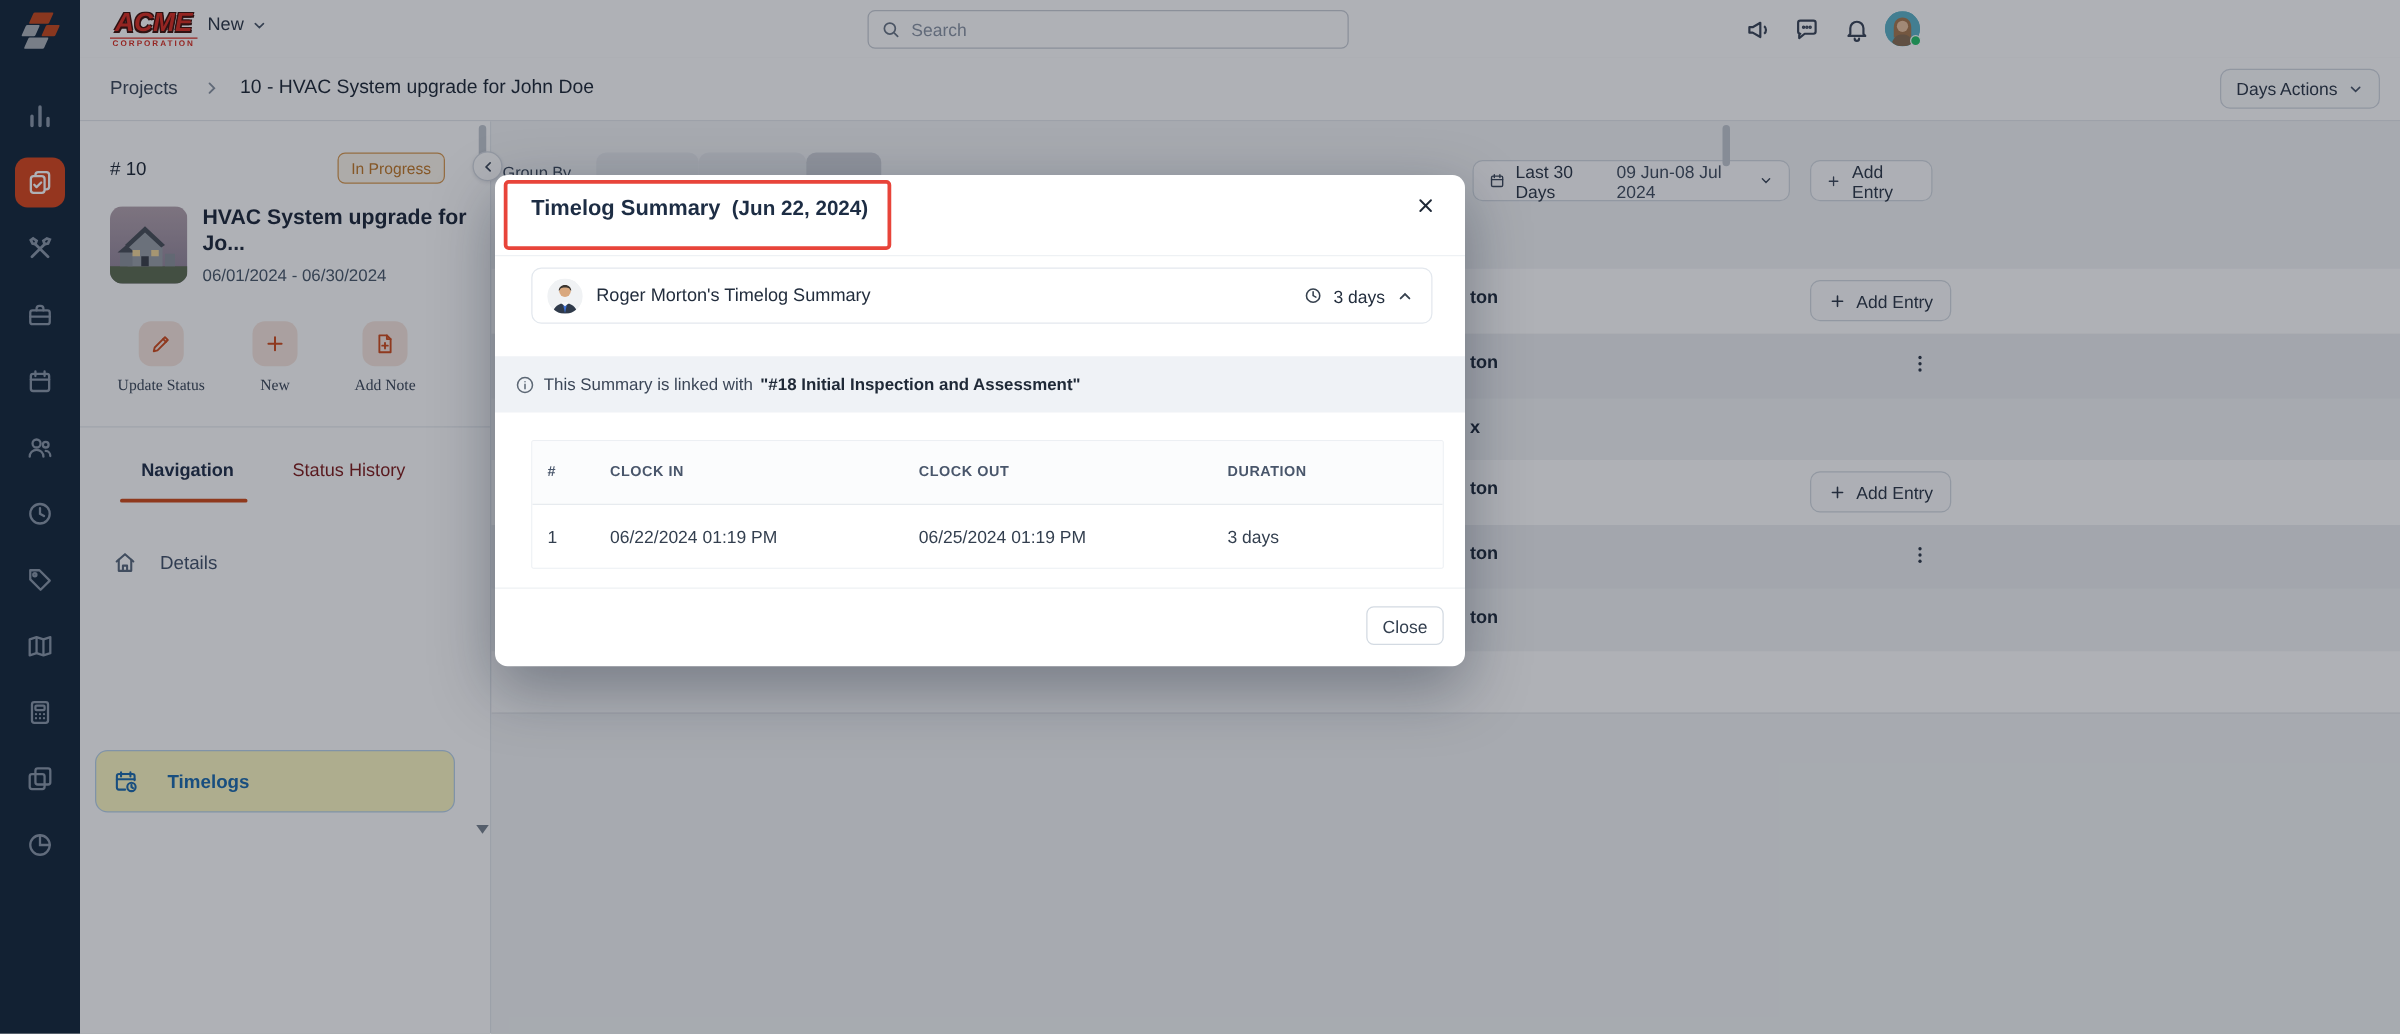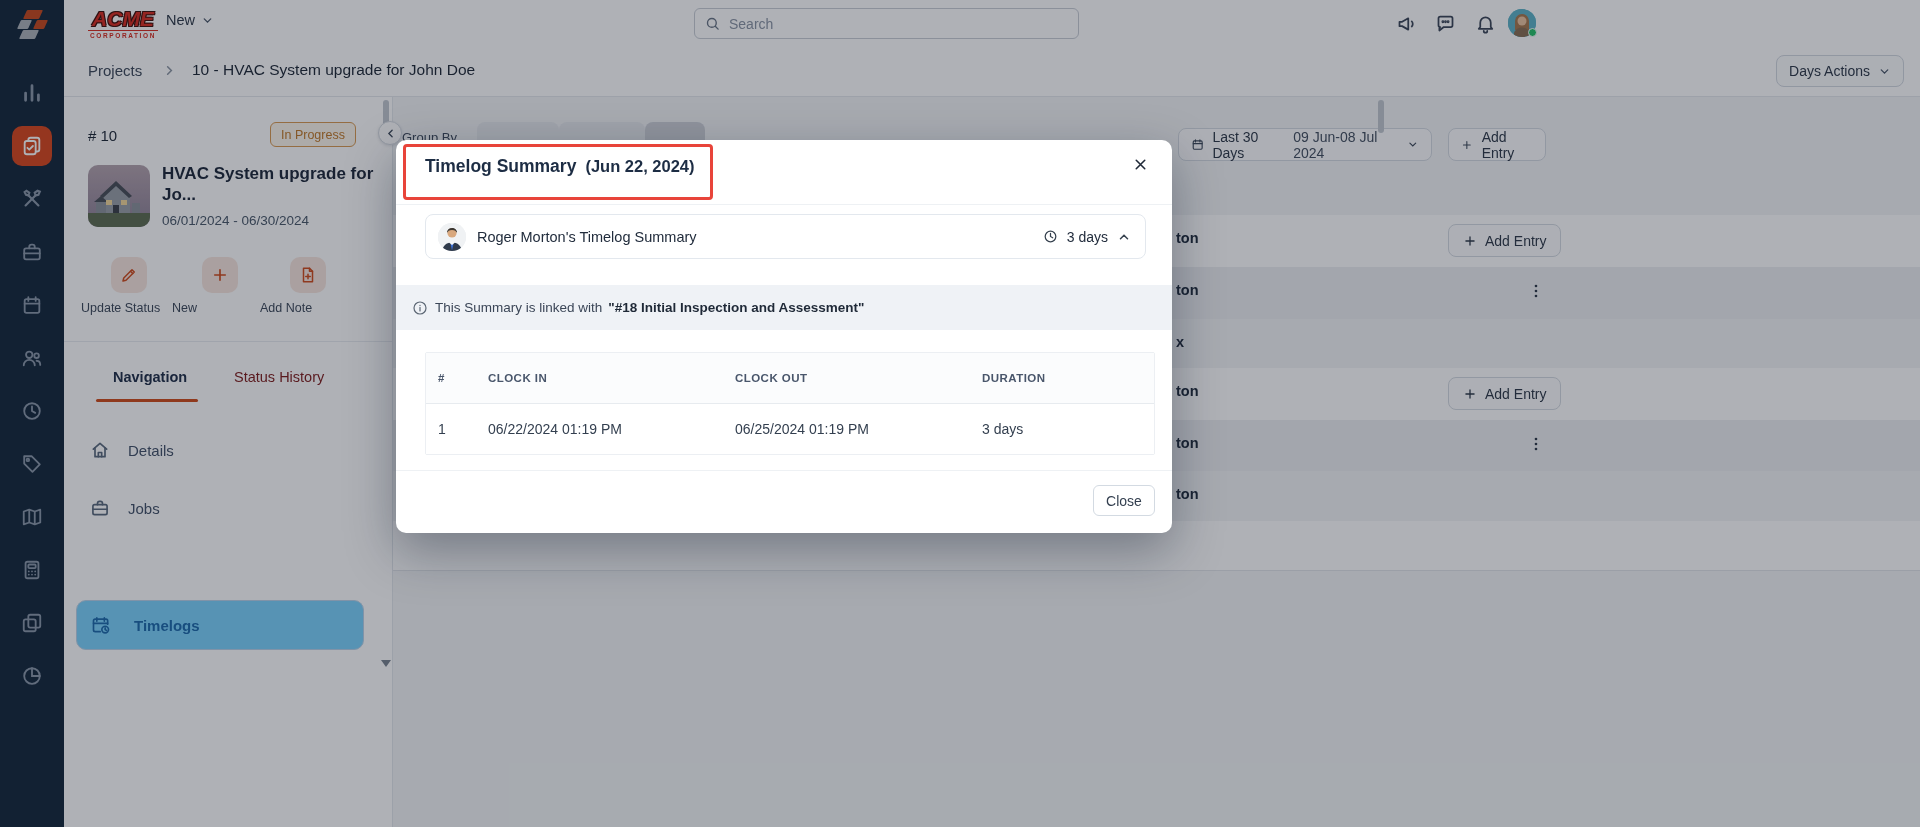--- a/index.html
+++ b/index.html
@@ -42,31 +42,31 @@
   .more-actions svg { width:13px; height:13px; color:#4b586a; }
 
   
   .lpanel { position:absolute; left:64px; top:97px; width:329px; bottom:0; background:#ffffff; border-right:1px solid #e3e7ec; z-index:5; }
   .pid { position:absolute; left:24px; top:30px; font-size:15px; font-weight:500; color:#1f2937; }
   .badge { position:absolute; left:206px; top:25px; height:25px; padding:0 10px; display:flex; align-items:center;
            border:1px solid #d89a52; border-radius:6px; background:#fdf6ec; color:#c07a2a; font-size:12.5px; font-weight:500; }
   .house { position:absolute; left:24px; top:68px; width:62px; height:62px; border-radius:10px; overflow:hidden; }
   .ptitle { position:absolute; left:98px; top:66px; width:215px; font-size:17px; font-weight:700; color:#1e293b; line-height:21px; }
   .pdates { position:absolute; left:98px; top:116px; font-size:13.5px; color:#4b5a6b; }
-  .qa { position:absolute; top:160px; width:96px; cursor:pointer; }
+  .qa { position:absolute; top:160px; width:96px; text-align:center; cursor:pointer;font-family:Liberation Serif, serif; }
   .qa .tile { width:36px; height:36px; margin:0 auto; border-radius:10px; background:#f8e6de; color:#cf4c1e; display:flex; align-items:center; justify-content:center; }
   .qa .tile svg { width:18px; height:18px; }
   .qa .lbl { margin-top:8px; font-size:12.5px; color:#3e4a5b; }
   .pdiv { position:absolute; left:0; right:0; top:244px; border-top:1px solid #e9ecf0; }
   .ptab { position:absolute; top:272px; font-size:14.5px; color:#7f1d1d; cursor:pointer; }
   .ptab.active { color:#22304a; font-weight:700; }
   .ptab-underline { position:absolute; left:32px; top:302px; width:102px; height:3px; background:#cf4c1c; border-radius:2px; }
   .mitem { position:absolute; left:12px; width:288px; height:50px; display:flex; align-items:center; gap:18px; padding-left:14px; border-radius:10px; color:#44536a; font-size:15px; cursor:pointer; }
   .mitem svg { width:20px; height:20px; color:#5b6b7e; }
-  .mitem.active { background:#7dd3fc; border:1px solid #b9d3ea; color:#1f6cae; font-weight:700;gap:23px; }
+  .mitem.active { background:#fef9c3; border:1px solid #b9d3ea; color:#1f6cae; font-weight:700;gap:23px; }
   .mitem.active svg { color:#1f6cae; }
   .lp-thumb { position:absolute; left:319px; top:3px; width:6px; height:33px; background:#c2c8d0; border-radius:3px; }
   .lp-arrow { position:absolute; left:317px; top:563px; width:0; height:0; border-left:5px solid transparent; border-right:5px solid transparent; border-top:7px solid #79838f; }
 
   
   .content { position:absolute; left:393px; top:97px; right:0; bottom:0; background:#f3f5f7; z-index:4; }
   .band { position:absolute; left:0; right:0; }
   .collapse-btn { position:absolute; left:378px; top:121px; width:24px; height:24px; border-radius:50%; background:#fff; border:1px solid #d5dae1; color:#3e4a5b; display:flex; align-items:center; justify-content:center; z-index:6; box-shadow:0 1px 3px rgba(20,30,50,.12); }
   .collapse-btn svg { width:13px; height:13px; }
   .groupby { position:absolute; left:9px; top:33px; height:11px; overflow:hidden; font-size:13px; color:#3e4a5b; }
@@ -332,27 +332,20 @@
     <div class="ptab-underline"></div>
 
     <div class="mitem" style="top:328px;">
       <svg viewBox="0 0 24 24" fill="none" stroke="currentColor" stroke-width="2" stroke-linecap="round" stroke-linejoin="round">
           <path d="M4 11l8-7 8 7"></path>
           <path d="M6 9.5V20h12V9.5"></path>
           <path d="M10 20v-5h4v5"></path>
         </svg>
       <span>Details</span>
     </div>
-    <div class="mitem" style="top:386px;">
-      <svg viewBox="0 0 24 24" fill="none" stroke="currentColor" stroke-width="2" stroke-linecap="round">
-          <rect x="3.5" y="8" width="17" height="12" rx="2"></rect>
-          <path d="M9 8V6.5A2.5 2.5 0 0 1 11.5 4h1A2.5 2.5 0 0 1 15 6.5V8M3.5 13.5h17"></path>
-        </svg>
-      <span>Jobs</span>
-    </div>
     <div class="mitem active" style="top:503px;">
       <svg viewBox="0 0 24 24" fill="none" stroke="currentColor" stroke-width="2" stroke-linecap="round">
           <path d="M20 11V7a2 2 0 0 0-2-2H5a2 2 0 0 0-2 2v11a2 2 0 0 0 2 2h6"></path>
           <path d="M7 3.5v4M16 3.5v4M3 10h17"></path>
           <circle cx="17" cy="17.5" r="4"></circle>
           <path d="M17 15.5v2l1.5 1"></path>
         </svg>
       <span>Timelogs</span>
     </div>
 

